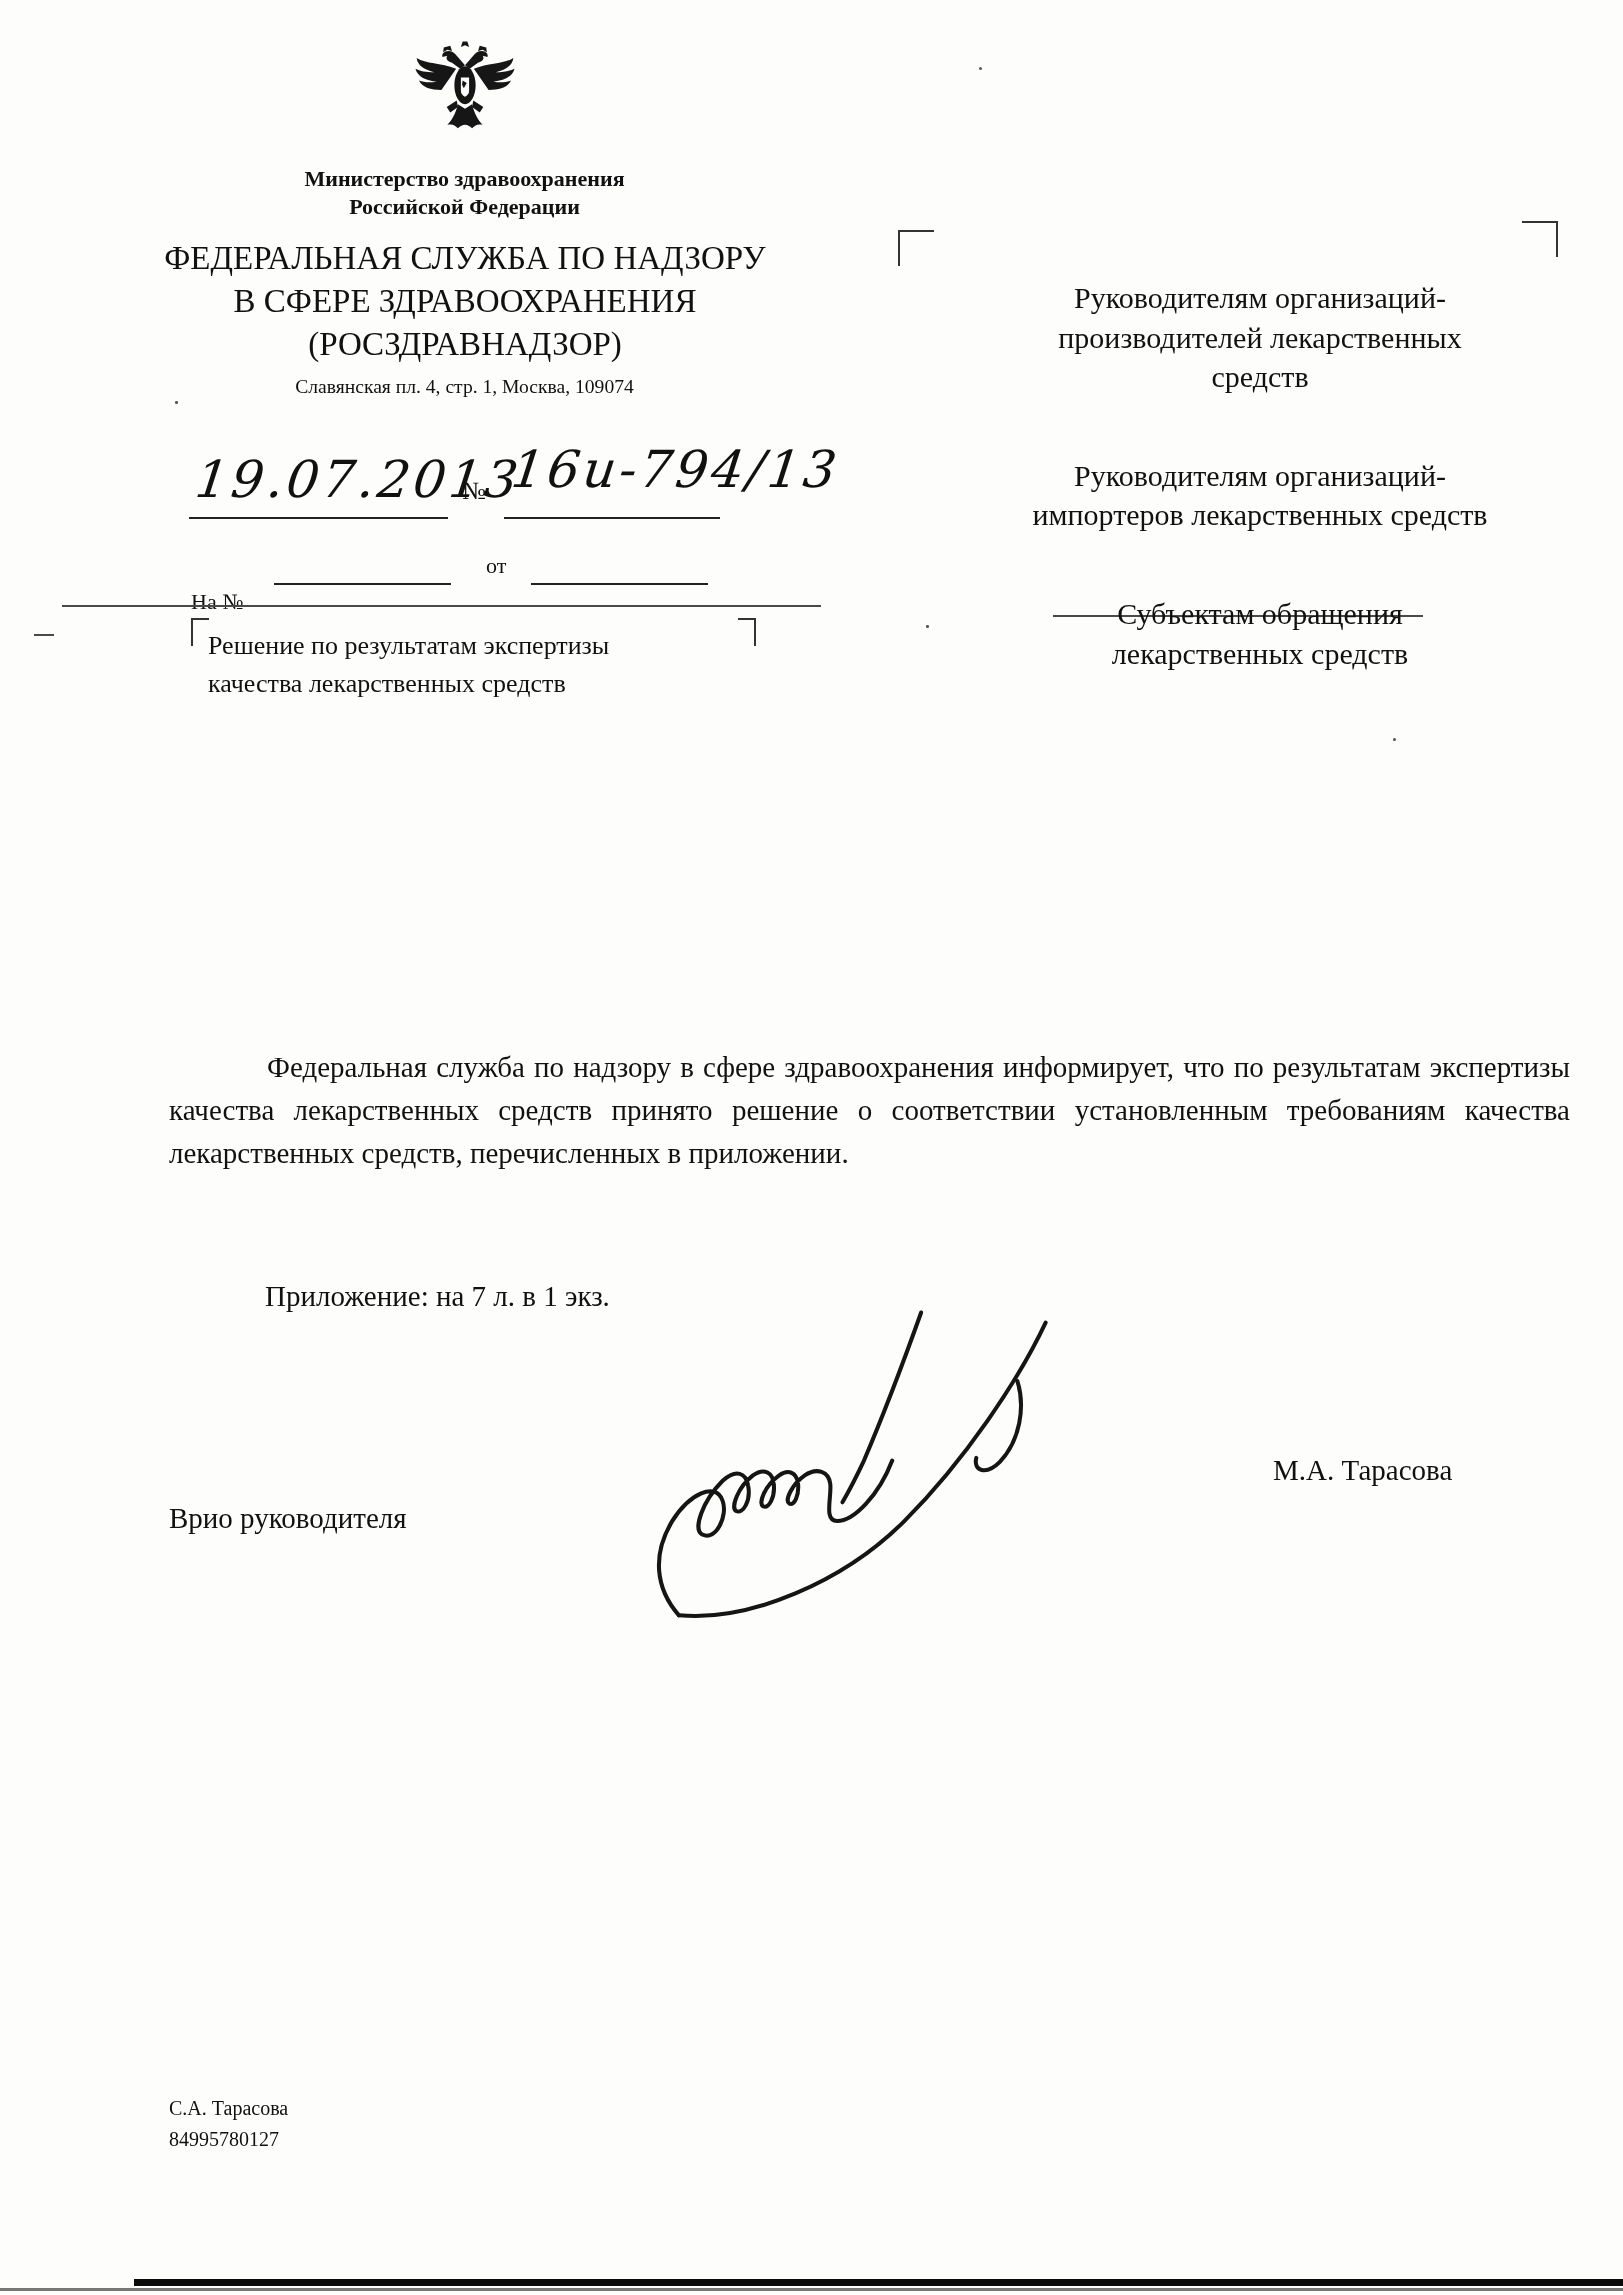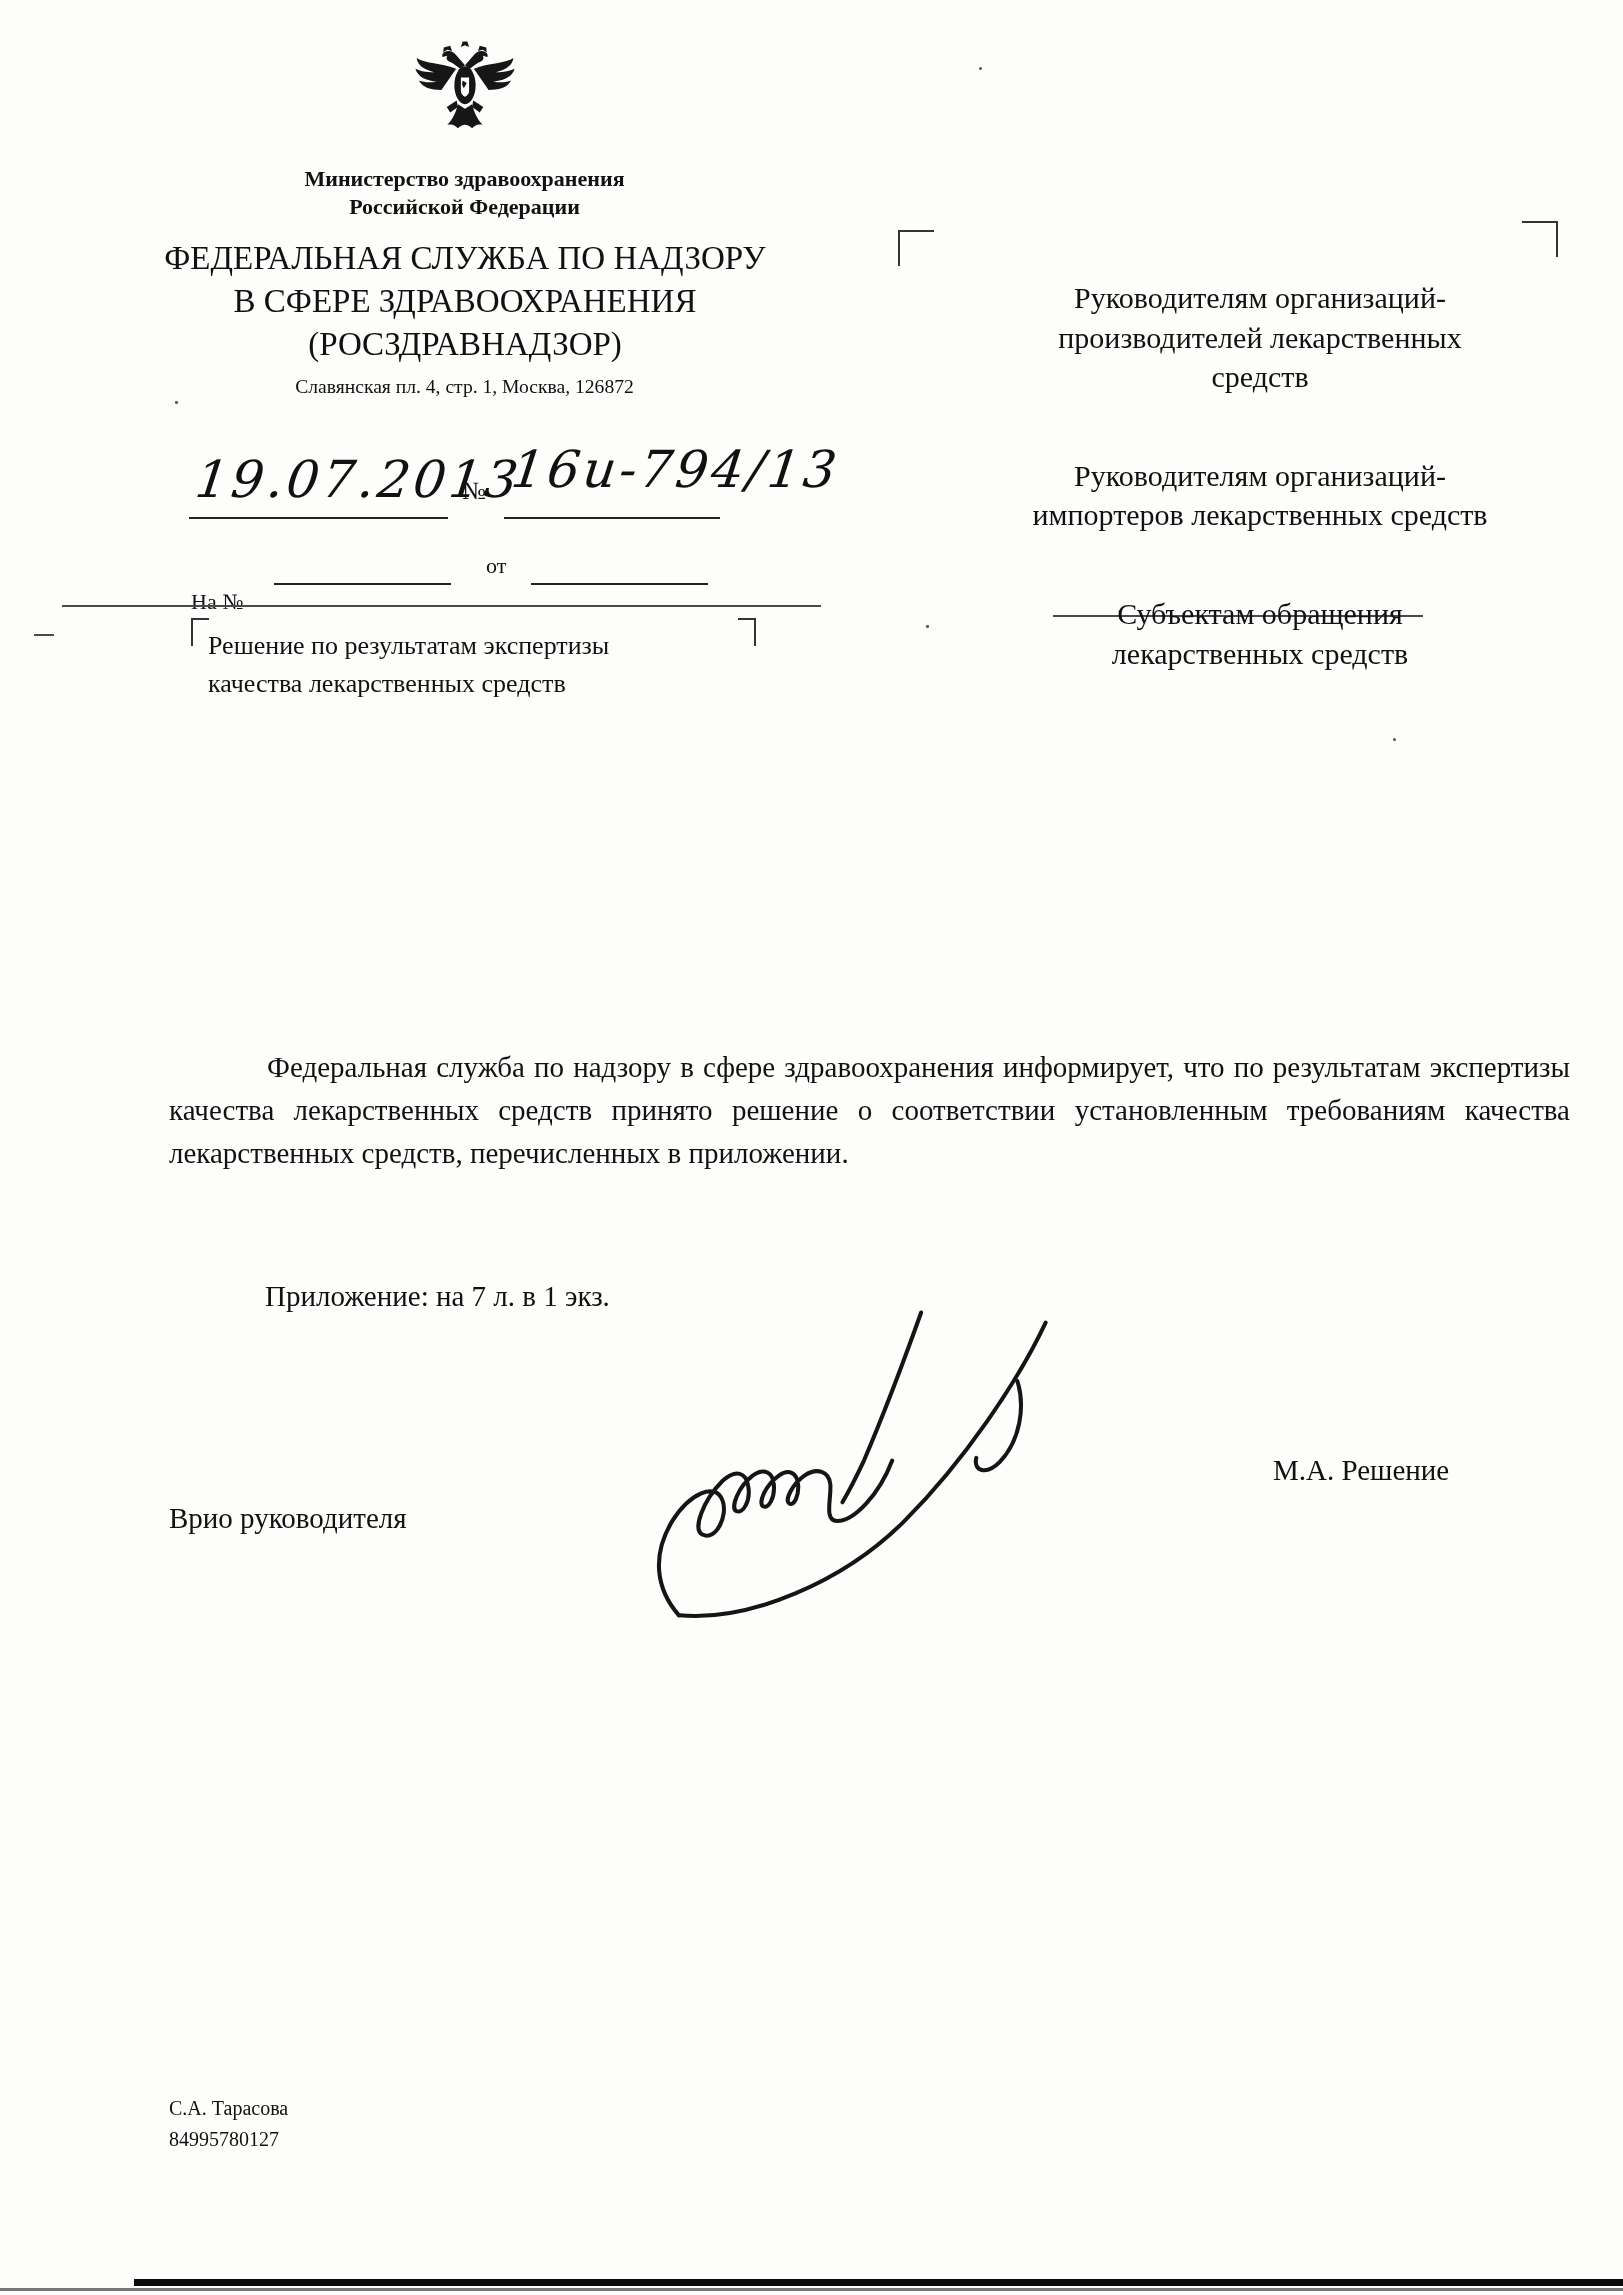--- a/index.html
+++ b/index.html
@@ -87,21 +87,21 @@
     <div>Российской Федерации</div>
   </div>
 
   <div class="abs service">
     <div>ФЕДЕРАЛЬНАЯ СЛУЖБА ПО НАДЗОРУ</div>
     <div>В СФЕРЕ ЗДРАВООХРАНЕНИЯ</div>
     <div>(РОСЗДРАВНАДЗОР)</div>
   </div>
 
   <div class="abs contact">
-    <div>Славянская пл. 4, стр. 1, Москва, 126872</div>
+    <div>Славянская пл. 4, стр. 1, Москва, 109074</div>
   </div>
 
   <div class="abs hand" style="left:196px; top:450px;">19.07.2013</div>
   <div class="abs uline" style="left:189px; top:517px; width:259px;"></div>
 
   <div class="abs num-sign" style="left:462px; top:477px;">№</div>
 
   <div class="abs hand" style="left:512px; top:440px;">16и-794/13</div>
   <div class="abs uline" style="left:504px; top:517px; width:216px;"></div>
 
@@ -149,21 +149,21 @@
       <g fill="none" stroke="#151515" stroke-width="6" stroke-linecap="round">
         <path d="M95,470 C60,430 55,380 85,330 C110,290 150,270 160,300 C168,322 150,360 130,350 C115,343 130,300 160,270 C180,252 195,258 198,278 C202,300 190,320 180,315 C172,310 182,280 205,262 C222,250 235,258 236,276 C238,295 228,312 220,308 C213,303 222,278 244,262 C258,252 270,258 272,274 C274,292 266,308 259,304 C252,300 262,276 282,262 C300,250 318,256 320,275 C322,295 310,330 330,330 C355,330 392,292 412,240"></path>
         <path d="M455,20 C430,90 400,170 370,240 C355,272 345,290 338,302"></path>
         <path d="M640,35 C600,120 520,240 430,330 C340,420 200,480 95,470"></path>
         <path d="M598,122 C610,160 602,210 572,242 C552,262 532,256 537,236"></path>
       </g>
     </svg>
   </div>
 
   <div class="abs sign-title">Врио руководителя</div>
-  <div class="abs sign-name">М.А. Решение</div>
+  <div class="abs sign-name">М.А. Тарасова</div>
 
   <div class="abs footer">
     <div>С.А. Тарасова</div>
     <div>84995780127</div>
   </div>
 
   <div class="abs speck" style="left:979px; top:67px; width:3.3px; height:3.3px;"></div>
   <div class="abs speck" style="left:1393px; top:738px; width:3.3px; height:3.3px;"></div>
   <div class="abs speck" style="left:175px; top:401px; width:2.6px; height:2.6px;"></div>
   <div class="abs speck" style="left:926px; top:625px; width:2.6px; height:2.6px;"></div>

